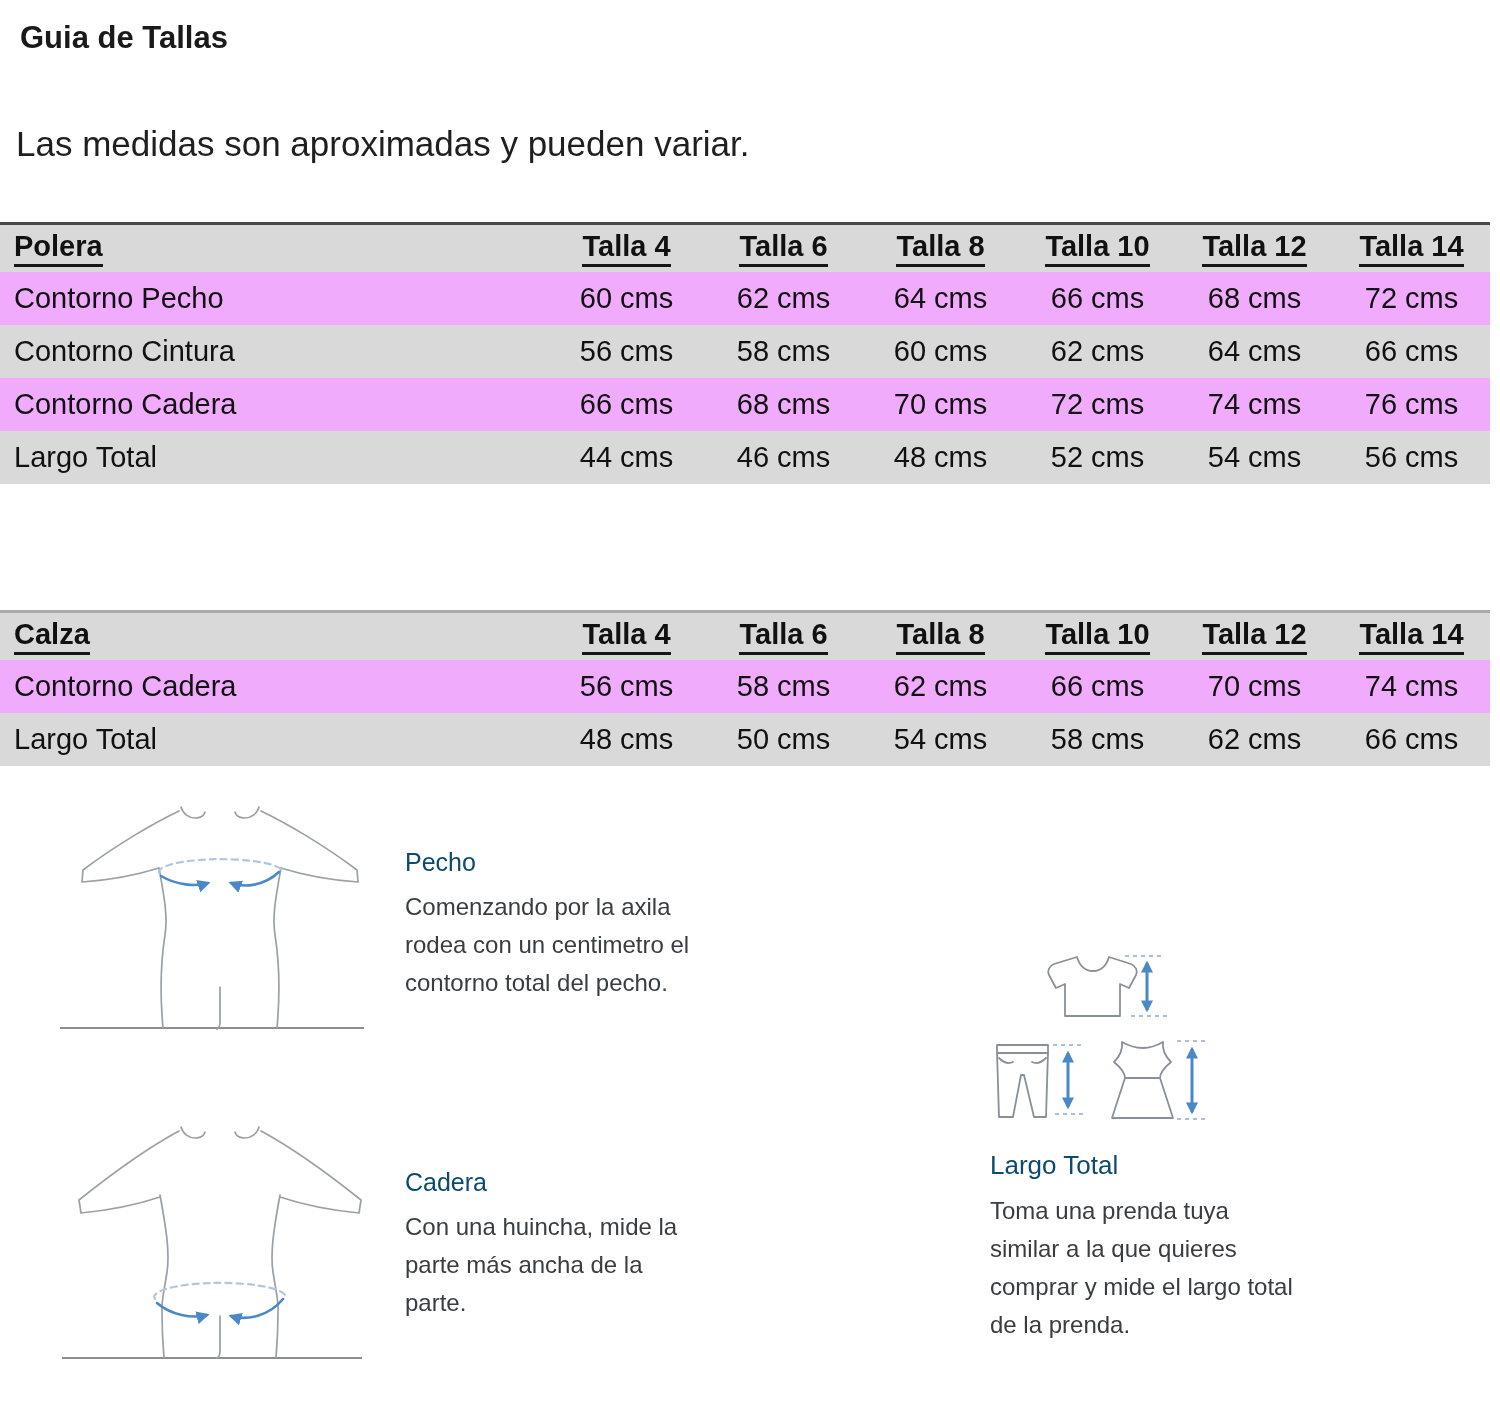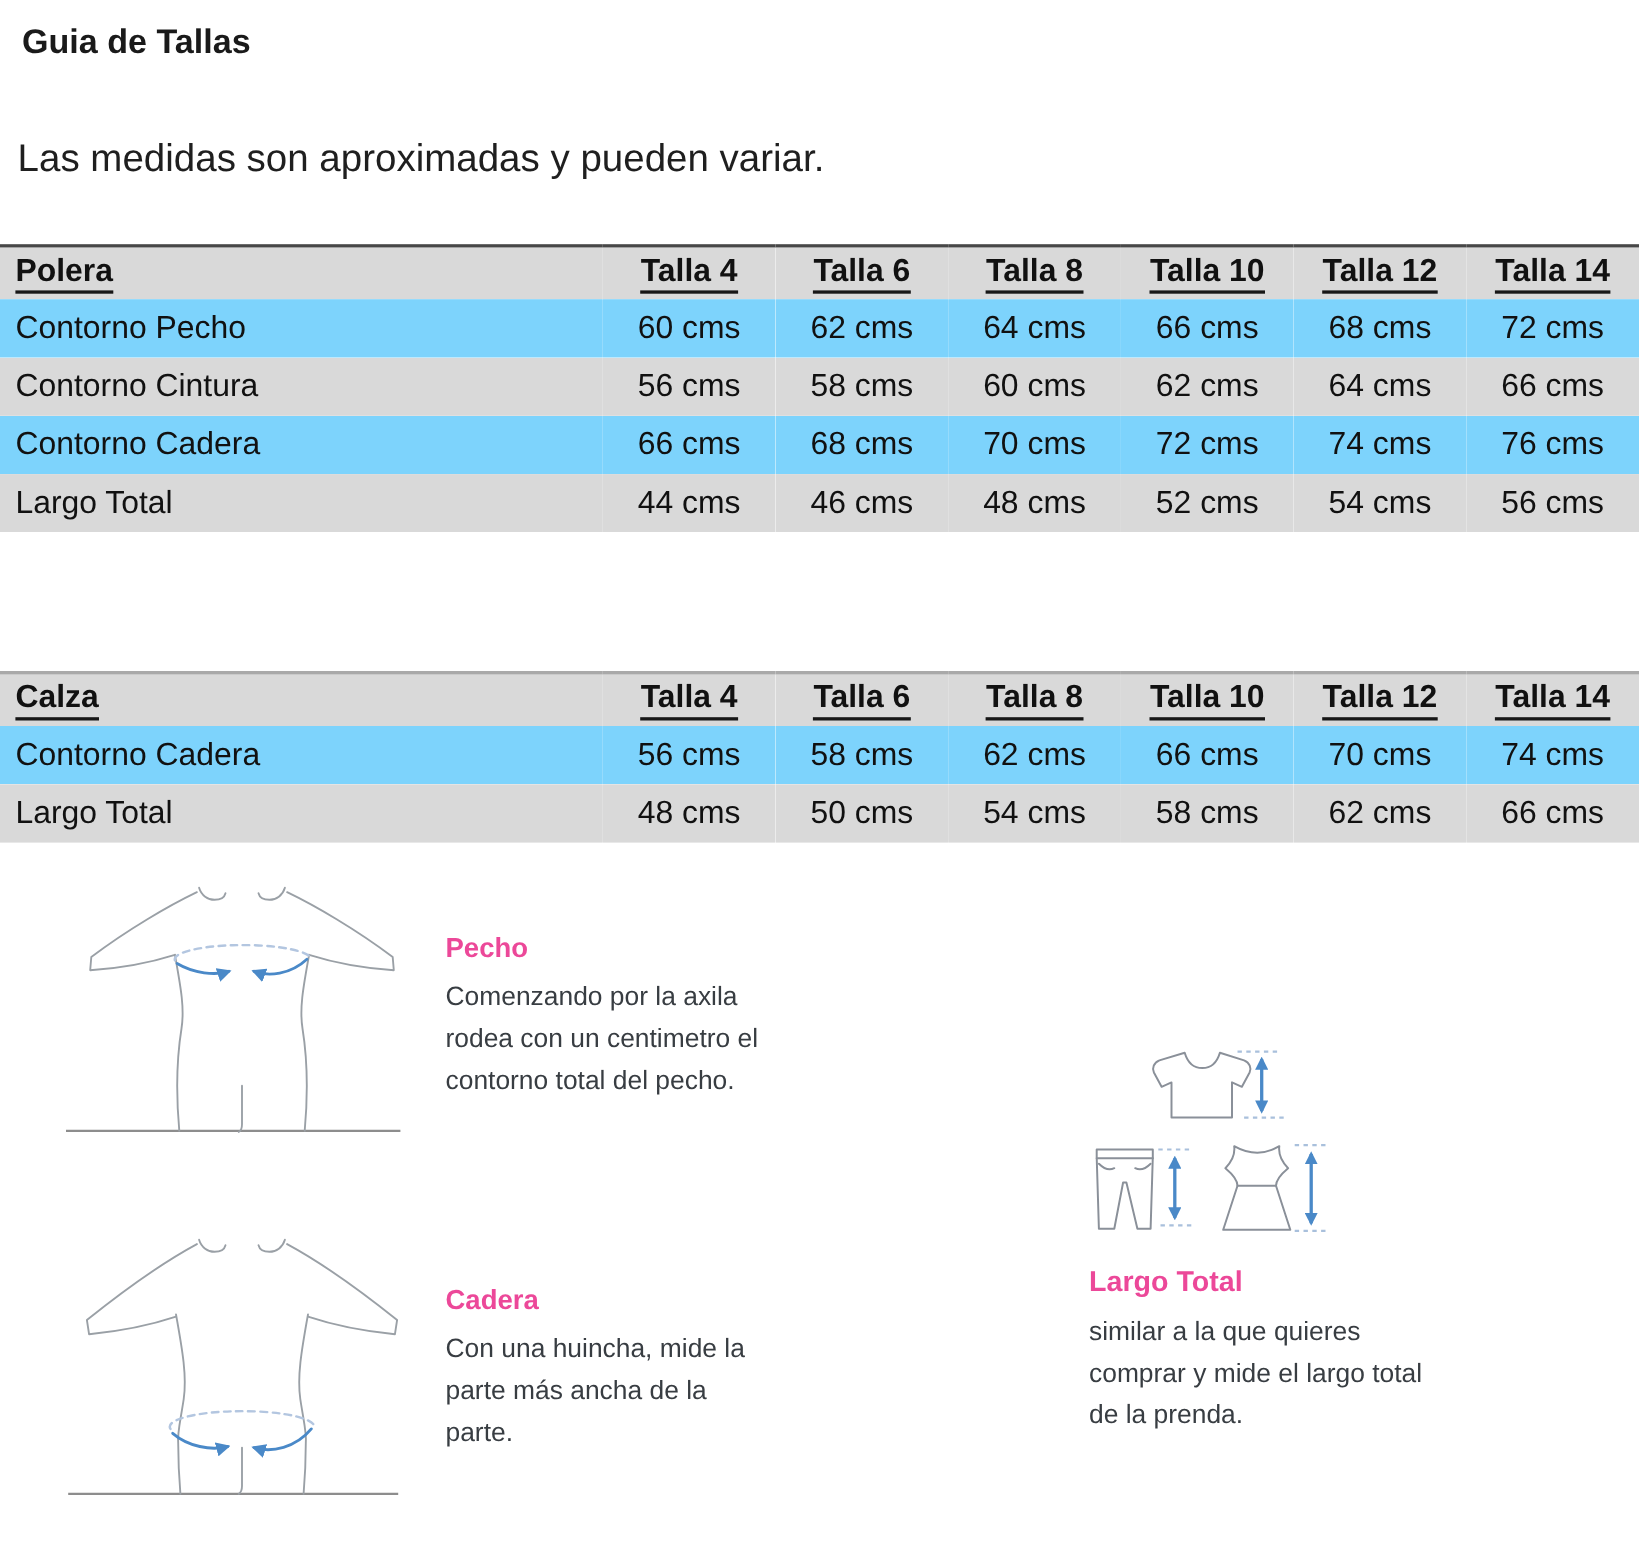--- a/index.html
+++ b/index.html
@@ -13,28 +13,28 @@
   #subtitle{left:16px;top:124px;font-size:35px;color:#1f1f1f;}
 
   
   table.size{border-collapse:collapse;table-layout:fixed;width:1490px;padding-left:28px;}
   #table1{left:0;top:222px;}
   #table2{left:0;top:610px;}
   table.size.t1{border-top:3px solid #474747;}
   table.size.t2{border-top:3px solid #a9a9a9;}
   .size th,.size td{font-size:29px;padding:0;overflow:hidden;white-space:nowrap;}
   .size thead tr{height:48px;background:#d9d9d9;}
-  .size tbody tr{height:53px;background:#7dd3fc;}
+  .size tbody tr{height:53px;background:#f0abfc;}
   .size tbody tr.shade{background:#d9d9d9;}
   .size .lab{text-align:left;padding-left:14px;}
   .size .val{text-align:center;}
   .hu{font-weight:bold;display:inline-block;border-bottom:3px solid #161616;padding-bottom:1px;line-height:1.15;}
 
   
-  .ins-h{font-size:25px;font-weight:bold;color:#ec4899;margin:0 0 11px 0;}
+  .ins-h{font-size:25px;font-weight:normal;color:#0c4a6e;margin:0 0 11px 0;}
   .ins-p{font-size:24px;color:#383d42;line-height:38px;margin:0;}
   #pecho-block{left:405px;top:848px;width:400px;}
   #cadera-block{left:405px;top:1168px;width:400px;}
   #largo-block{left:990px;top:1150px;width:420px;}
   #largo-block .ins-h{font-size:26px;}
 
   svg{display:block;}
   .figline{stroke:#9aa0a6;stroke-width:1.7;fill:none;stroke-linecap:round;stroke-linejoin:round;}
   .ground{stroke:#8d8d8d;stroke-width:2;fill:none;}
   .mdash{stroke:#b3c6e0;stroke-width:2.2;fill:none;stroke-dasharray:6 5;stroke-linecap:round;}
@@ -219,20 +219,21 @@
   <g>
     <path class="gdash" d="M192 96 H222"></path>
     <path class="gdash" d="M192 174 H222"></path>
     <path class="garrow" d="M207 104 V167" marker-start="url(#ah2s)" marker-end="url(#ah2)"></path>
   </g>
 </svg>
 
 <div id="largo-block" class="abs">
   <div class="ins-h">Largo Total</div>
   <div class="ins-p">
+    <div>Toma una prenda tuya</div>
     <div>similar a la que quieres</div>
     <div>comprar y mide el largo total</div>
     <div>de la prenda.</div>
   </div>
 </div>
 
 <svg id="fig-hip" class="abs" style="left:50px;top:1120px;" width="340" height="284" viewBox="0 0 340 284">
   <defs>
     <marker id="ah3" viewBox="0 0 10 10" refX="8" refY="5" markerWidth="5" markerHeight="5" orient="auto">
       <path d="M0 0 L10 5 L0 10 z" fill="#4a89c8"></path>

